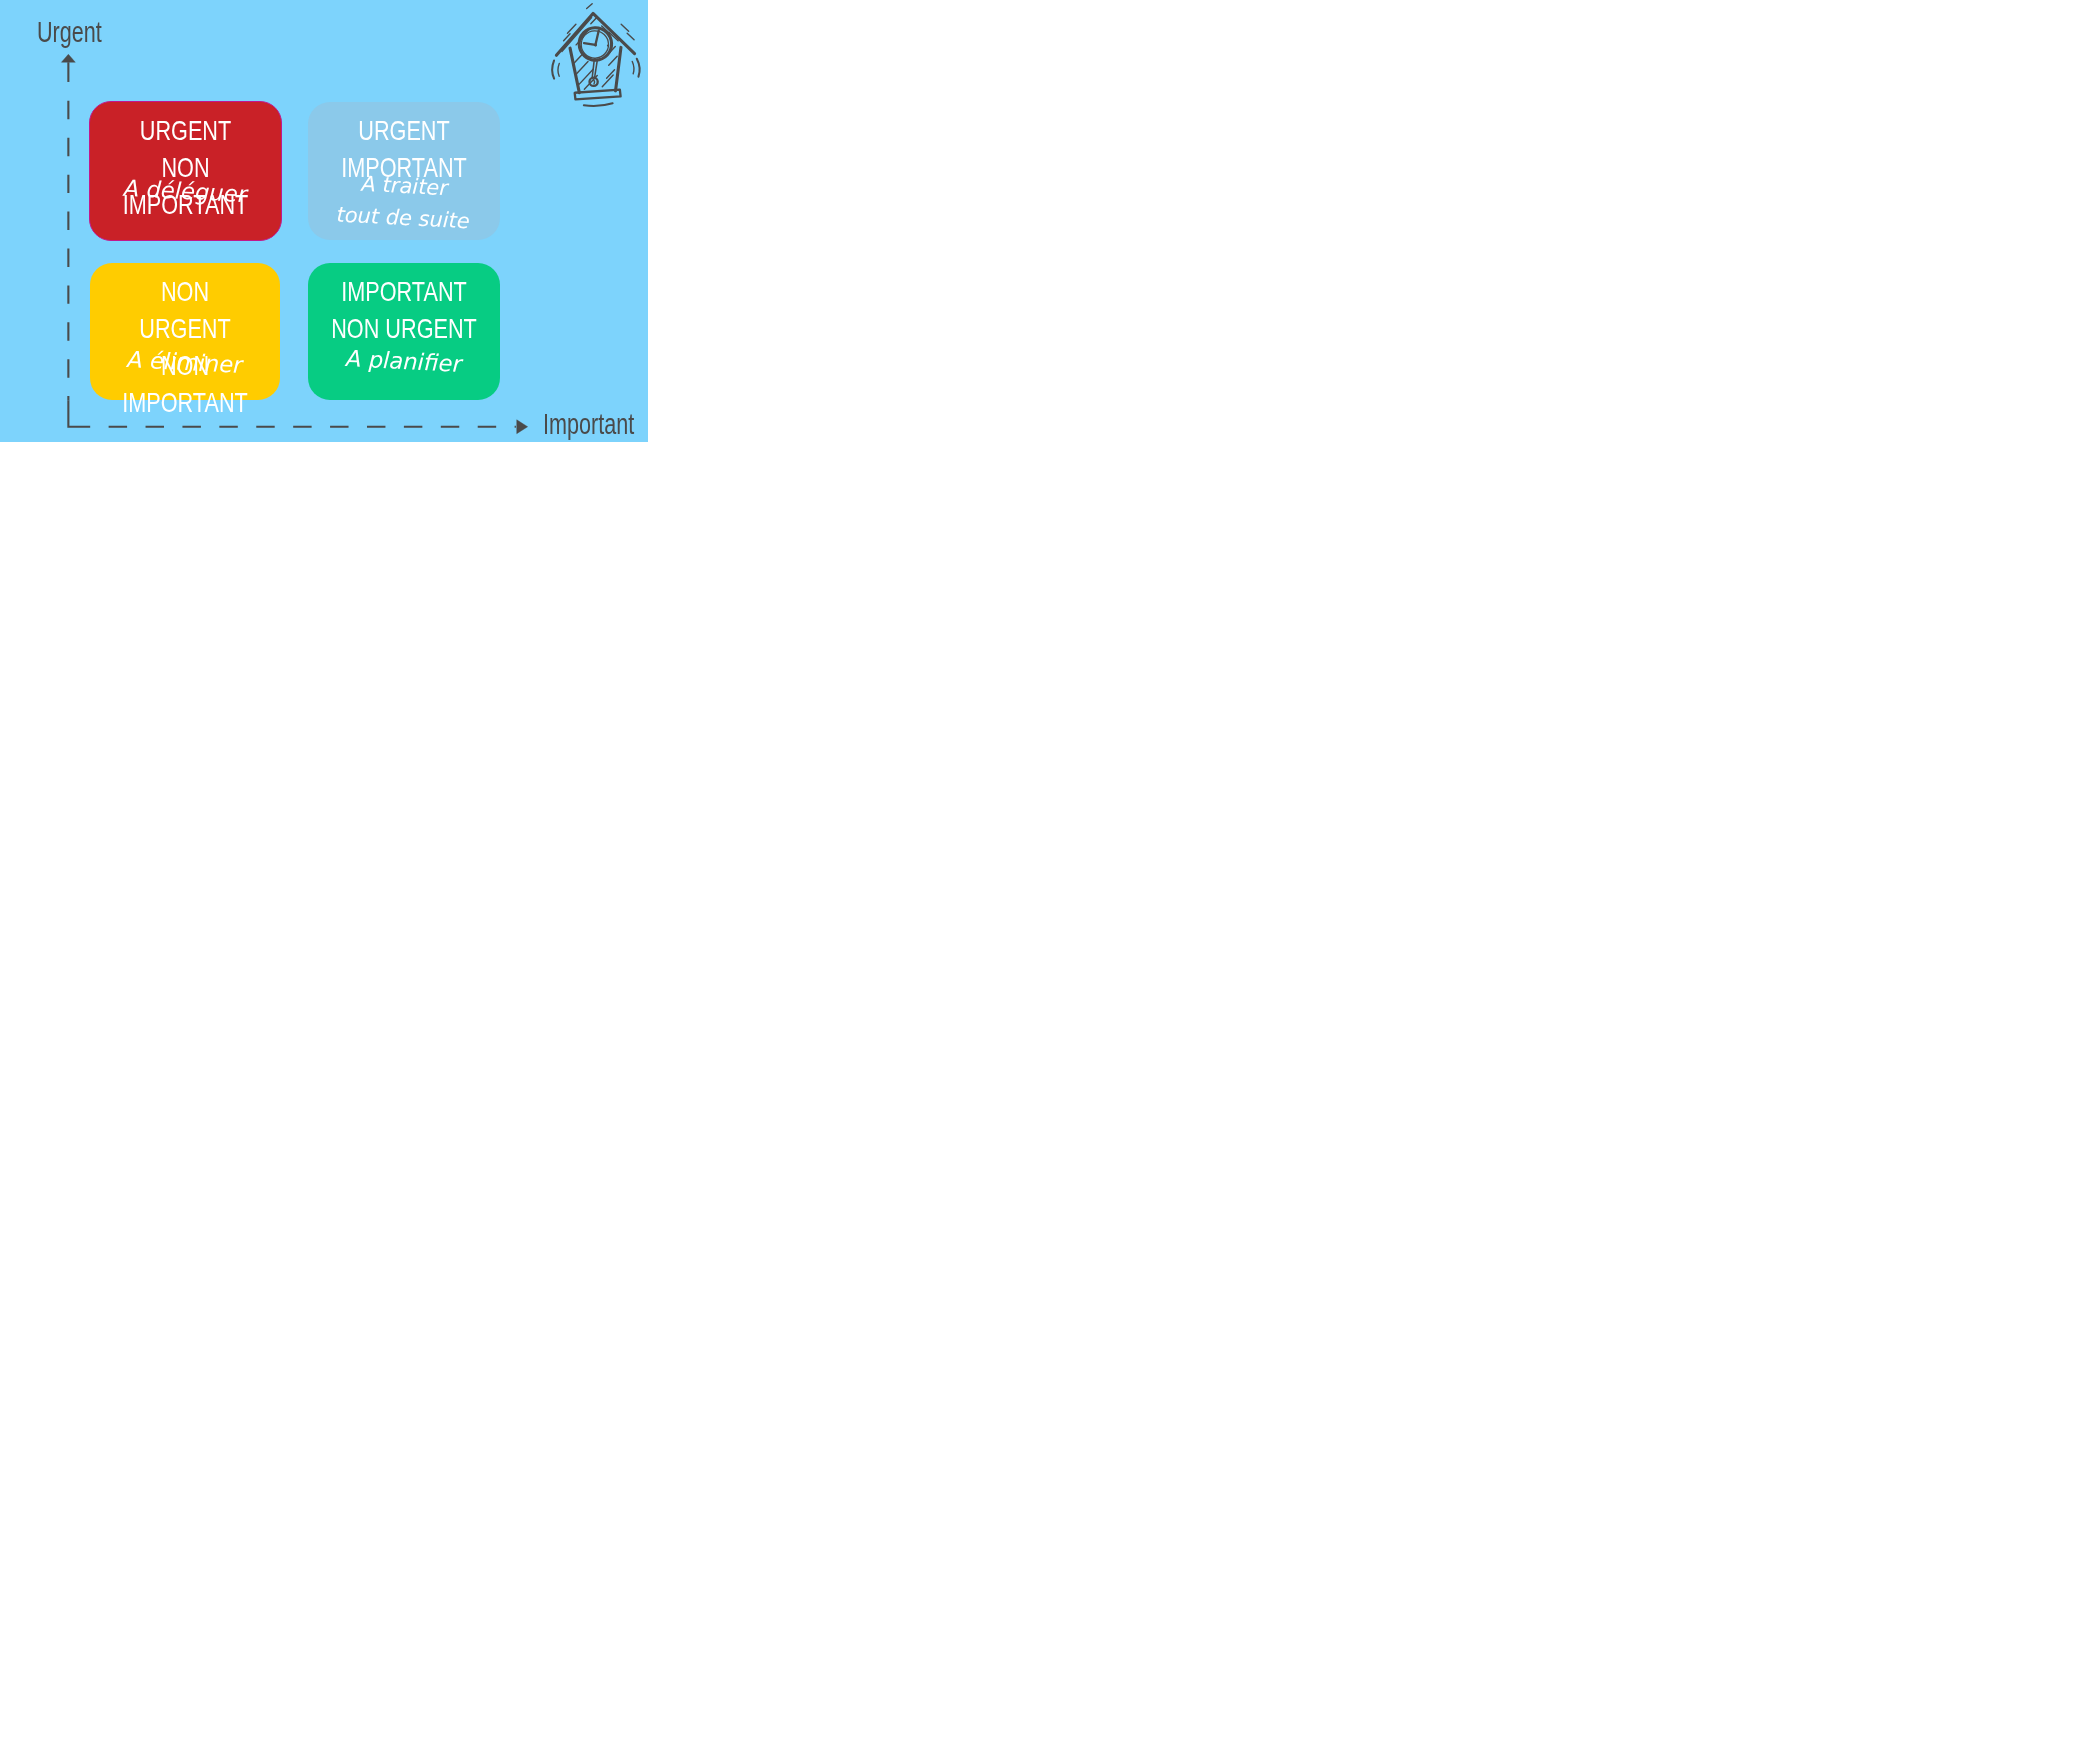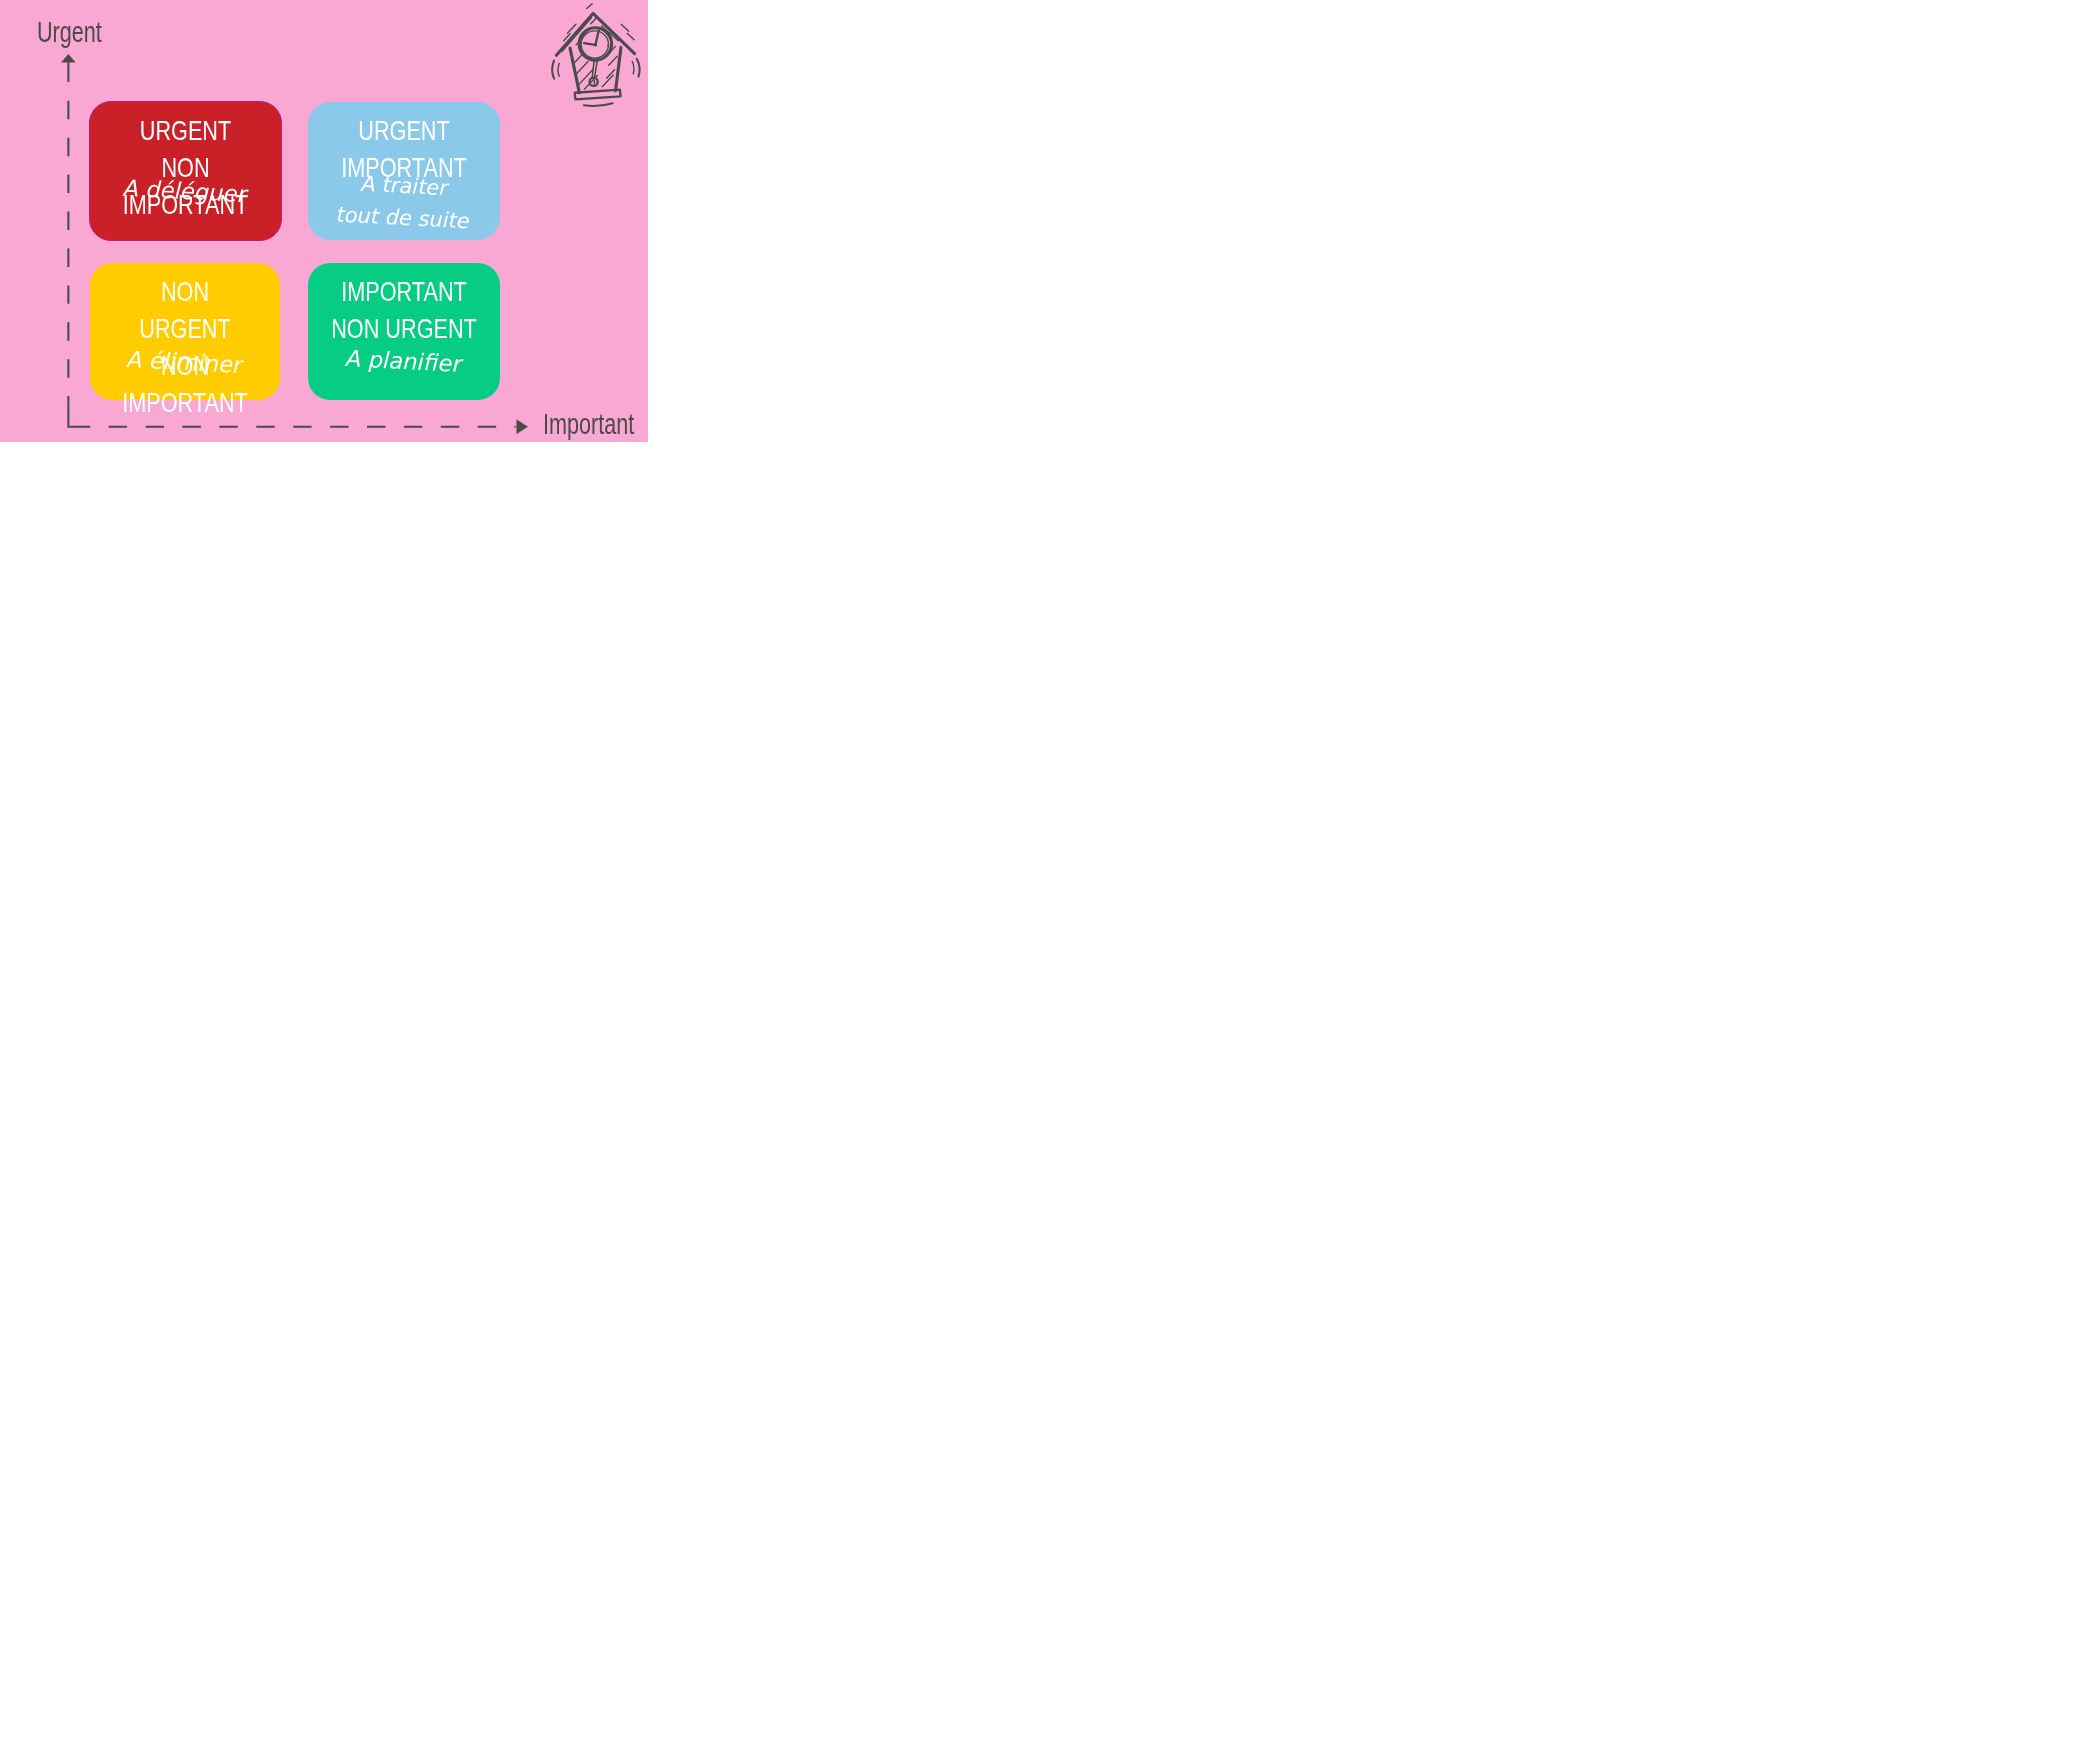--- a/index.html
+++ b/index.html
@@ -1,16 +1,16 @@
 <!DOCTYPE html>
 <html style="font-size:6.7px"><head>
 <meta charset="utf-8">
 <style>
   html,body{margin:0;padding:0;background:#ffffff;}
-  .stage{position:relative;width:648px;height:442px;background:#f9a8d4;overflow:hidden;
+  .stage{position:relative;width:648px;height:442px;background:#7dd3fc;overflow:hidden;
          font-family:"Liberation Sans",sans-serif;}
 
   
   .axes{position:absolute;left:0;top:0;width:648px;height:442px;}
   .axes *{stroke:#4A4A4A;}
   .axis-label{position:absolute;color:#4A4A4A;font-size:30px;line-height:1;
               transform:scaleX(0.72);transform-origin:left top;white-space:nowrap;}
   .axis-label.y{left:37px;top:17px;}
   .axis-label.x{left:543px;top:409px;}
 

